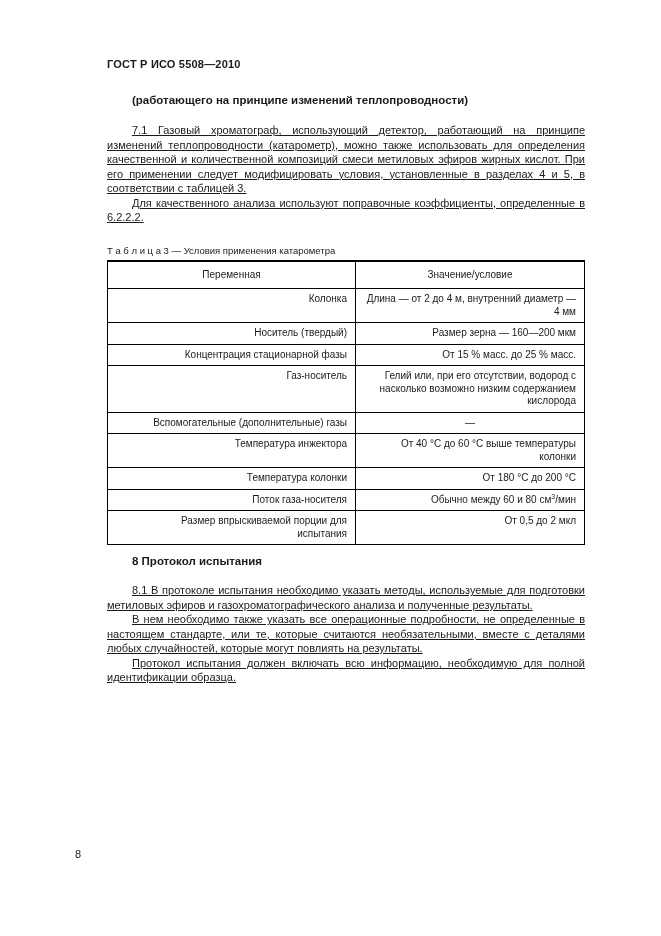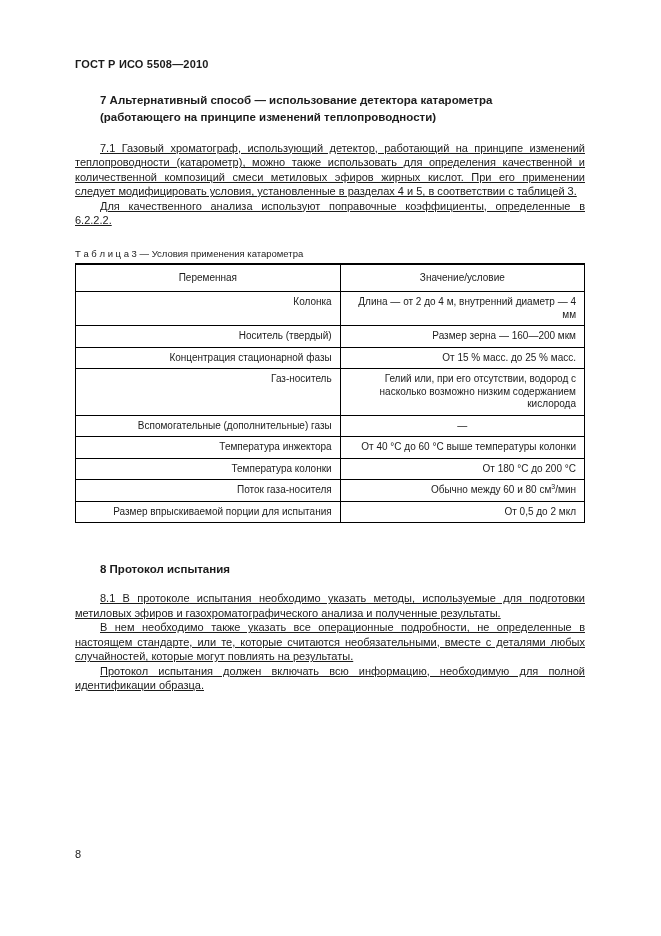--- a/index.html
+++ b/index.html
@@ -6,42 +6,42 @@
     margin: 0;
     padding: 0;
     background: #ffffff;
   }
   .page {
     position: relative;
     width: 661px;
     height: 936px;
     background: #ffffff;
     box-sizing: border-box;
-    padding: 58px 76px 0 75px;
+    padding: 58px 76px 0 107px;
     font-family: "Liberation Sans", sans-serif;
     color: #1b1b1b;
   }
   .doc-header {
     font-size: 11px;
     font-weight: bold;
     letter-spacing: 0.2px;
   }
   .section-heading {
     font-size: 11.5px;
     font-weight: bold;
     line-height: 1.5;
     padding-left: 25px;
     margin-top: 22px;
     margin-bottom: 14px;
   }
   .section-heading-8 {
     font-size: 11.5px;
     font-weight: bold;
     padding-left: 25px;
-    margin-top: 40px;
+    margin-top: 10px;
     margin-bottom: 16px;
   }
   .para {
     font-size: 11px;
     line-height: 1.32;
     text-align: justify;
     text-indent: 25px;
     margin: 0;
     text-decoration: underline;
   }
@@ -95,21 +95,20 @@
   }
 </style>
 </head>
 <body>
 
 <div class="page">
 
   <div class="doc-header">ГОСТ Р ИСО 5508—2010</div>
 
   <div class="section-heading">
-    <div>7  Альтернативный способ — использование детектора катарометра</div>
     <div>(работающего на принципе изменений теплопроводности)</div>
   </div>
 
   <p class="para">7.1  Газовый хроматограф, использующий детектор, работающий на принципе изменений теплопроводности (катарометр), можно также использовать для определения качественной и количественной композиций смеси метиловых эфиров жирных кислот. При его применении следует модифицировать условия, установленные в разделах 4 и 5, в соответствии с таблицей 3.</p>
   <p class="para">Для качественного анализа используют поправочные коэффициенты, определенные в 6.2.2.2.</p>
 
   <div class="table-caption">Т а б л и ц а  3 — Условия применения катарометра</div>
 
   <table class="gost-table">
     <thead>

